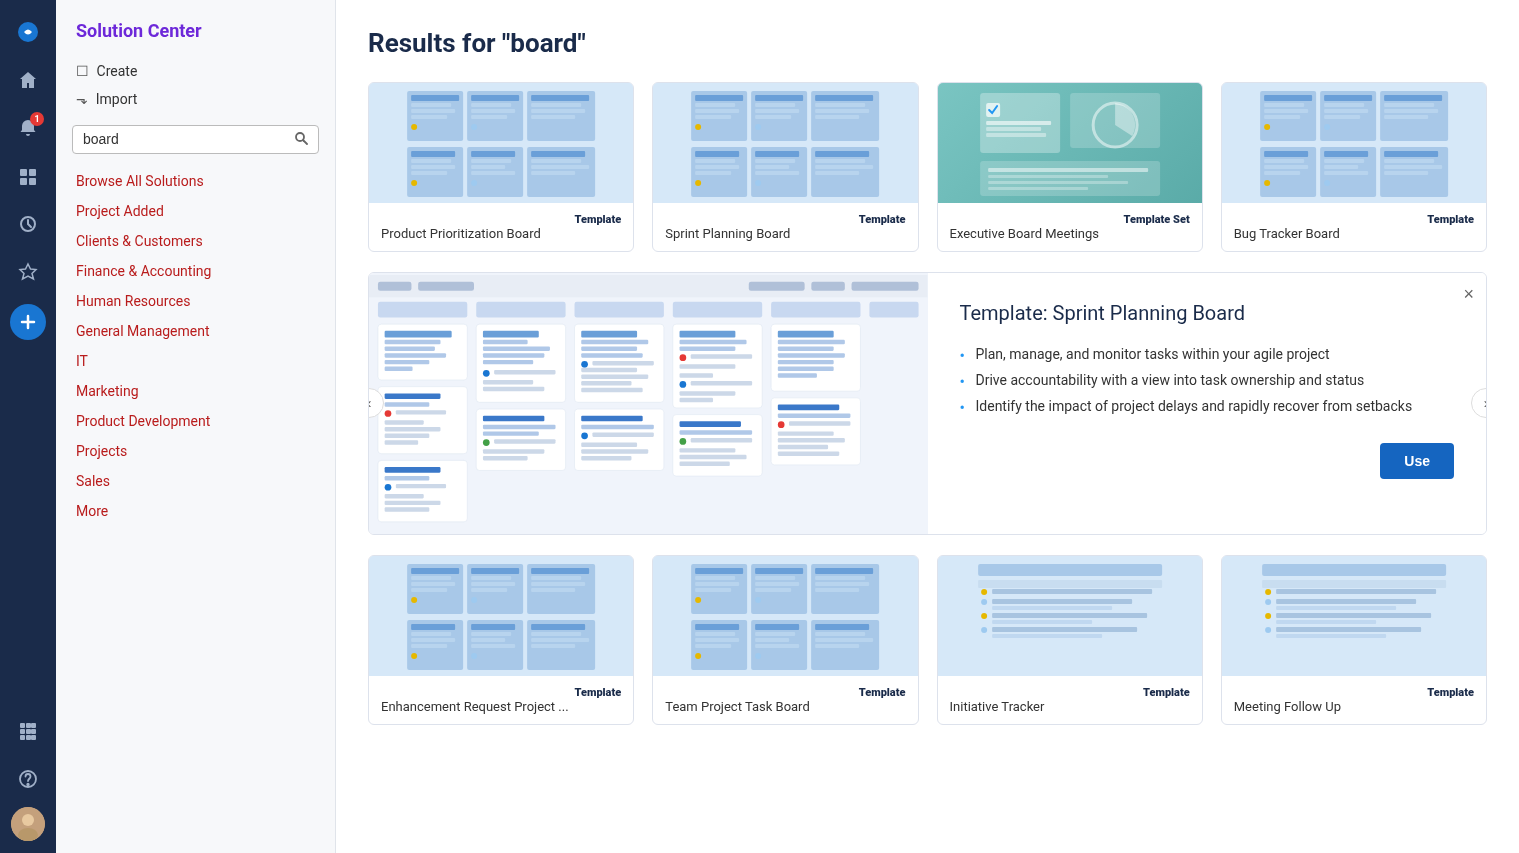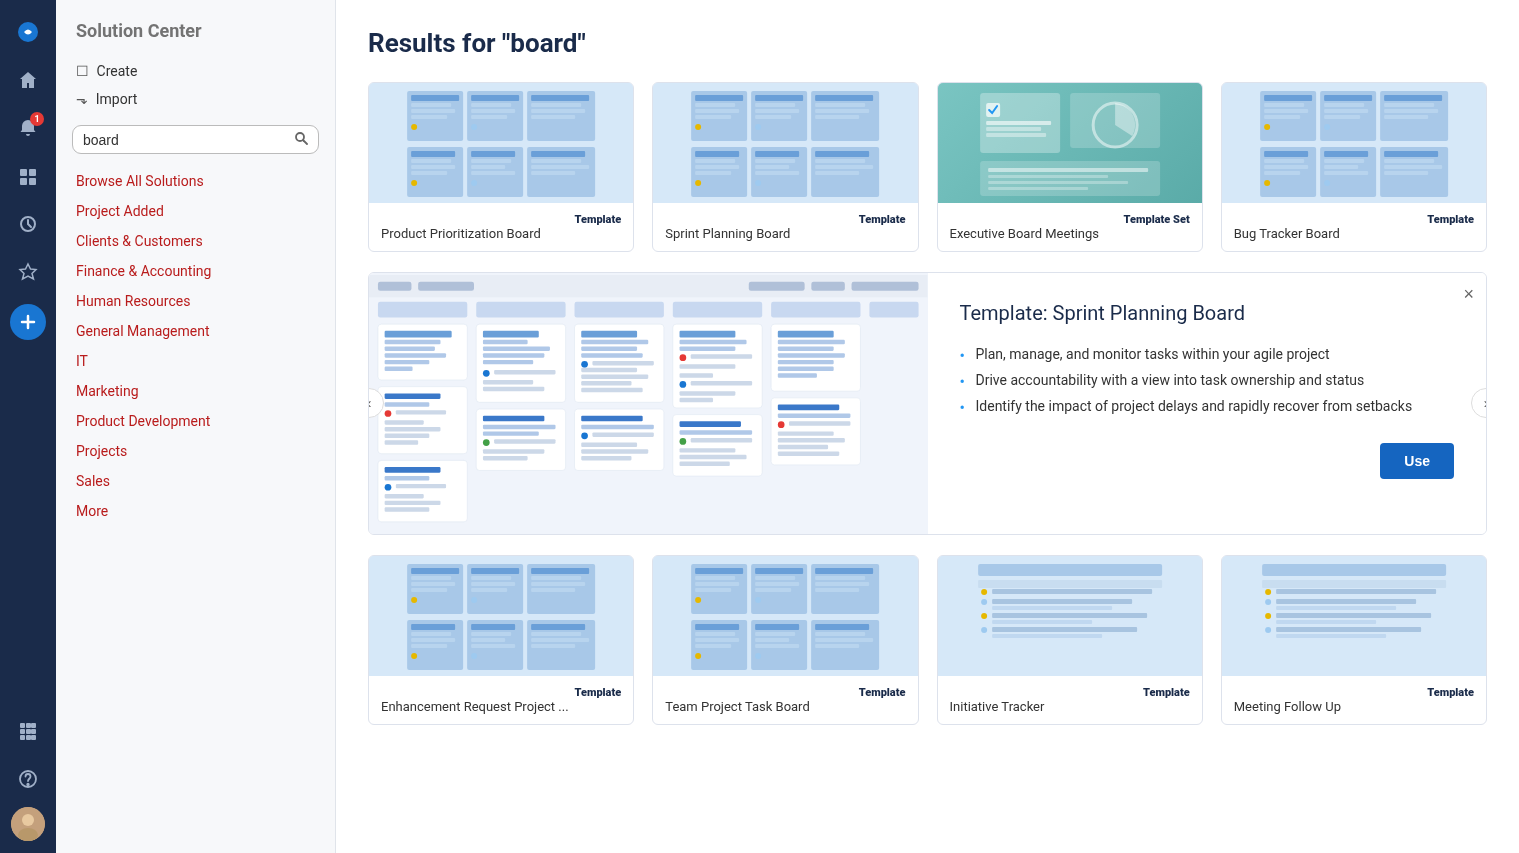--- a/index.html
+++ b/index.html
@@ -77,39 +77,39 @@
       width: 280px;
       background: #f7f8fa;
       border-right: 1px solid #e0e4ea;
       padding: 20px 0;
       flex-shrink: 0;
       overflow-y: auto;
     }
     .sidebar-title {
       font-size: 18px;
       font-weight: 700;
-      color: #737373;
+      color: #6d28d9;
       padding: 0 20px 16px;
     }
     .sidebar-action {
       display: flex;
       align-items: center;
       gap: 8px;
       padding: 6px 20px;
       font-size: 14px;
       color: #333;
       cursor: pointer;
     }
     .sidebar-action-icon { font-size: 14px; color: #555; }
     .sidebar-search {
       margin: 12px 16px;
       display: flex;
-      align-items: center;
+      align-items: flex-start;
       border: 1px solid #bbb;
-      border-radius: 9px;
+      border-radius: 4px;
       background: #fff;
       padding: 5px 10px;
     }
     .sidebar-search input {
       border: none;
       outline: none;
       font-size: 14px;
       flex: 1;
       background: transparent;
       color: #333;

